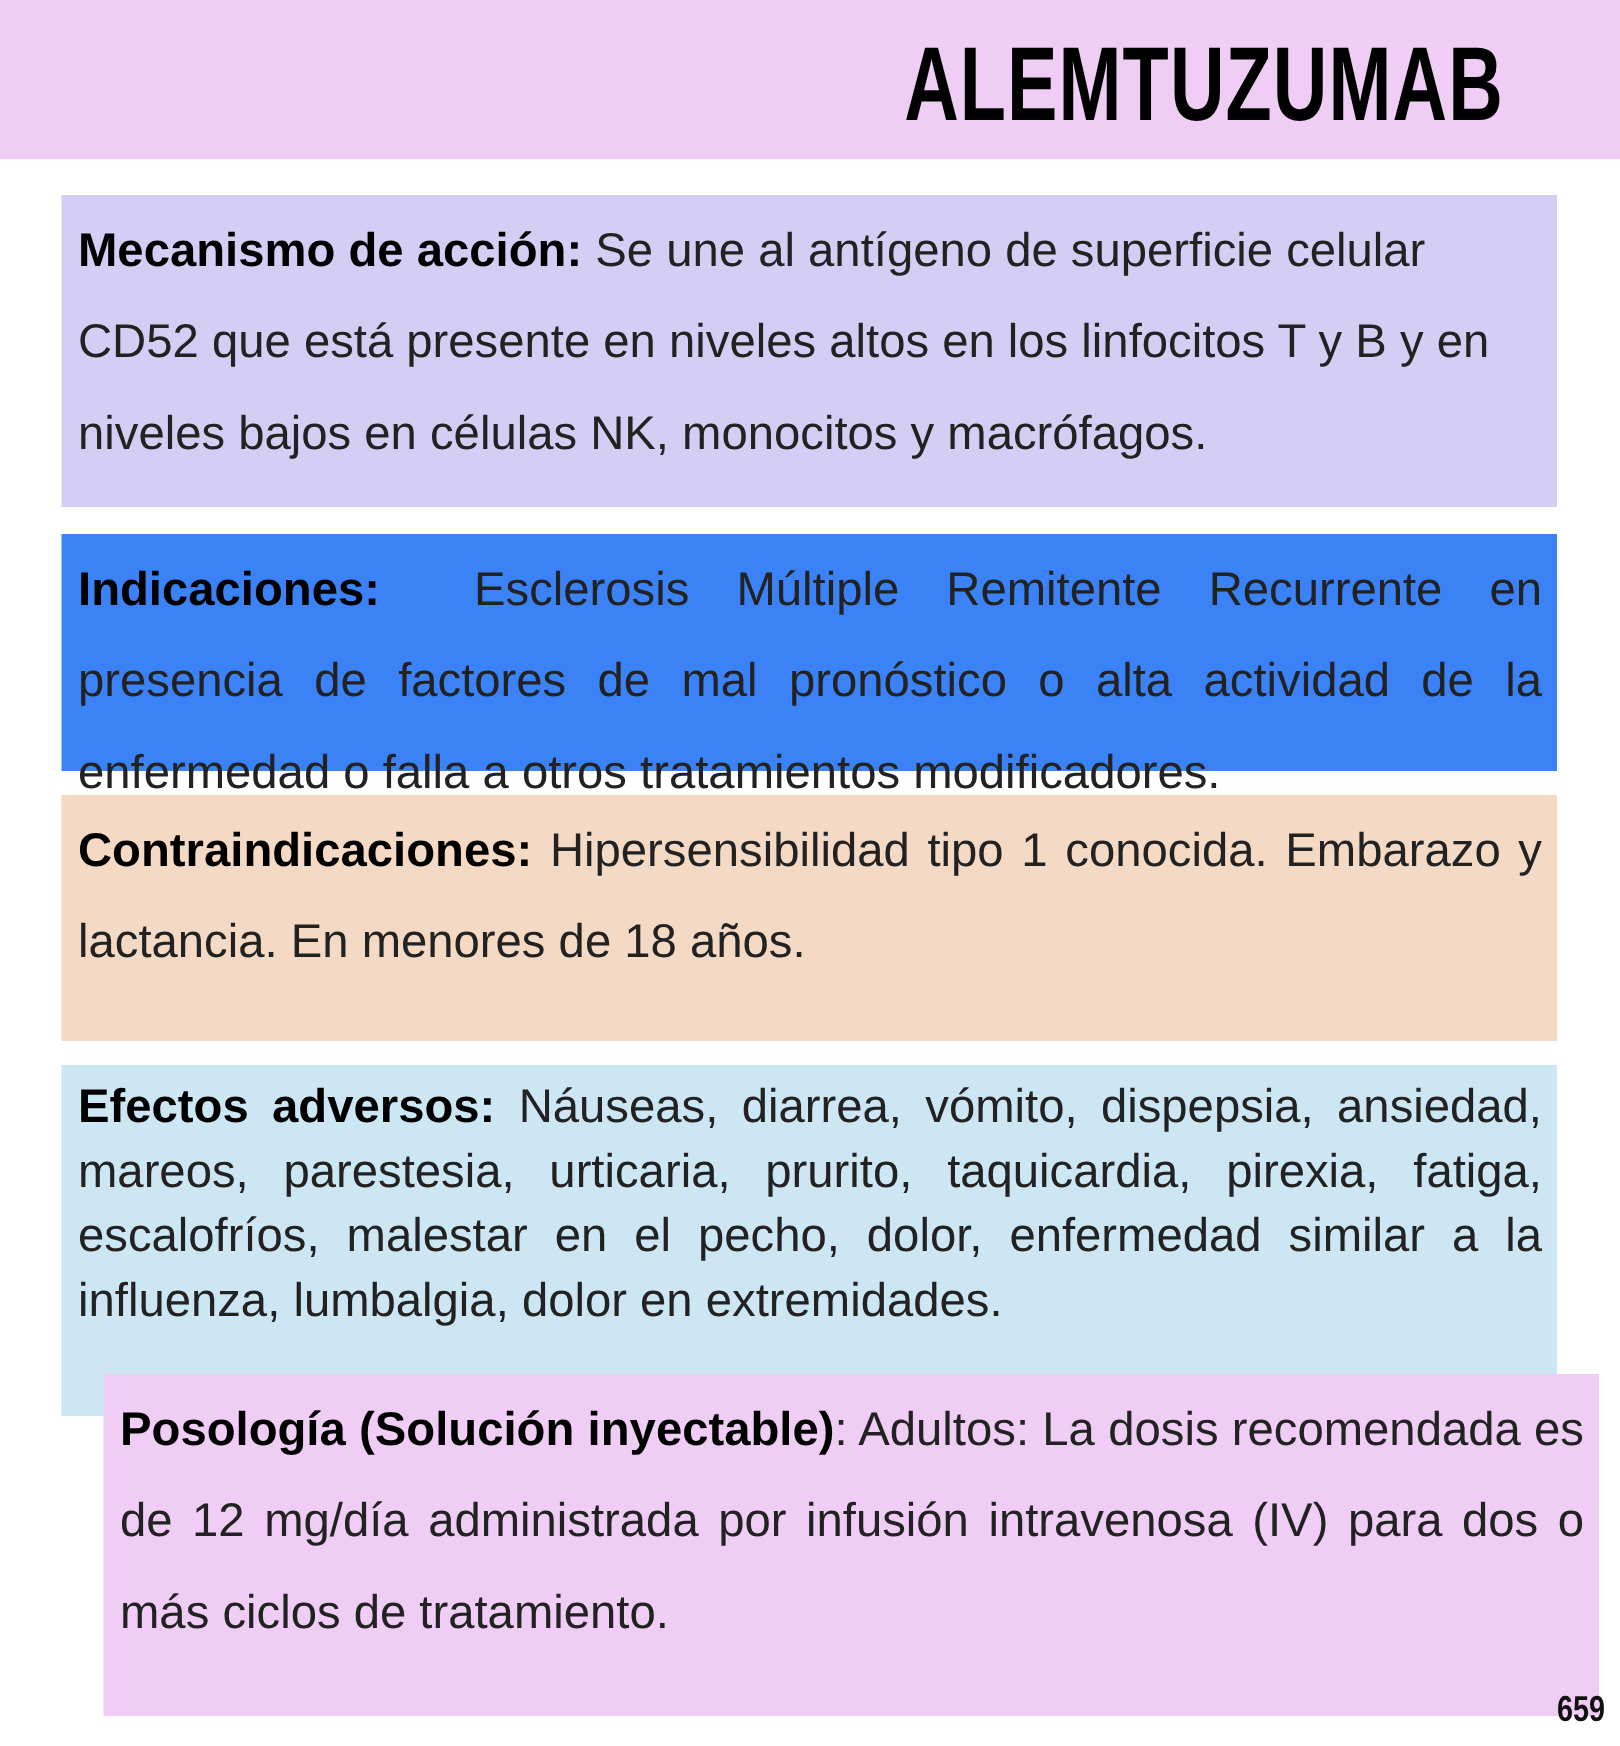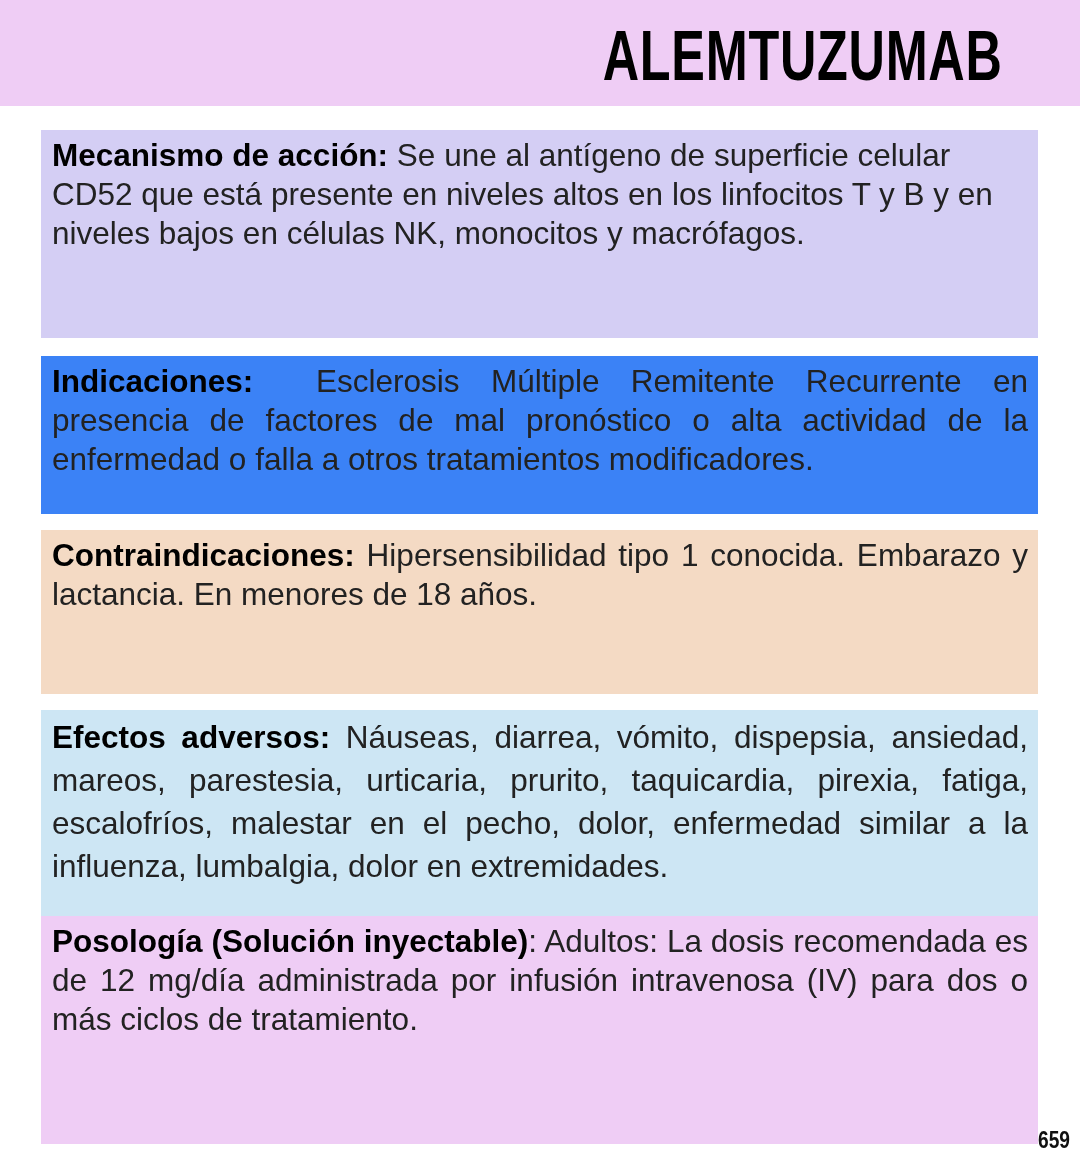--- a/index.html
+++ b/index.html
@@ -1,25 +1,25 @@
 <!DOCTYPE html>
 <html><head>
 <meta charset="utf-8">
 <style>
   html, body { margin:0; padding:0; }
   body { width:1080px; height:1164px; background:#ffffff; position:relative; overflow:hidden; font-family:"Liberation Sans", sans-serif; }
   .header { position:absolute; left:0; top:0; width:1080px; height:106px; background:#efcdf5; display:flex; align-items:center; justify-content:flex-end; }
   .title { font-family:"Liberation Sans", sans-serif; font-weight:bold; font-size:70px; letter-spacing:1px; color:#000; transform:scaleX(0.72); transform-origin:center; line-height:1; margin-top:6px; }
-  .box { position:absolute; left:41px; width:997px; box-sizing:border-box; padding:6px 10px 0 11px; color:#222; font-size:31.5px; line-height:39px; text-align:justify; }
+  .box { position:absolute; left:41px; width:997px; box-sizing:border-box; padding:6px 10px 0 11px; color:#222; font-size:31.5px; line-height:61px; text-align:justify; }
   .box .lbl { font-weight:bold; color:#000; }
   .b1 { top:130px; height:208px; background:#d4cef4; text-align:left; }
   .b2 { top:356px; height:158px; background:#3b82f6; }
   .b3 { top:530px; height:164px; background:#f4dac4; }
   .b4 { top:710px; height:234px; background:#cde6f4; line-height:43px; }
-  .b5 { top:916px; height:228px; background:#efcdf5; }
+  .b5 { top:916px; height:228px; background:#efcdf5;margin-left:28px; }
   .pagenum { position:absolute; left:1038px; top:1126px; font-weight:bold; font-size:24px; color:#111; transform:scaleX(0.8); transform-origin:left; }
 </style>
 </head>
 <body>
 
 <div class="header">
   <div class="title">ALEMTUZUMAB</div>
 </div>
 
 <div class="box b1">

